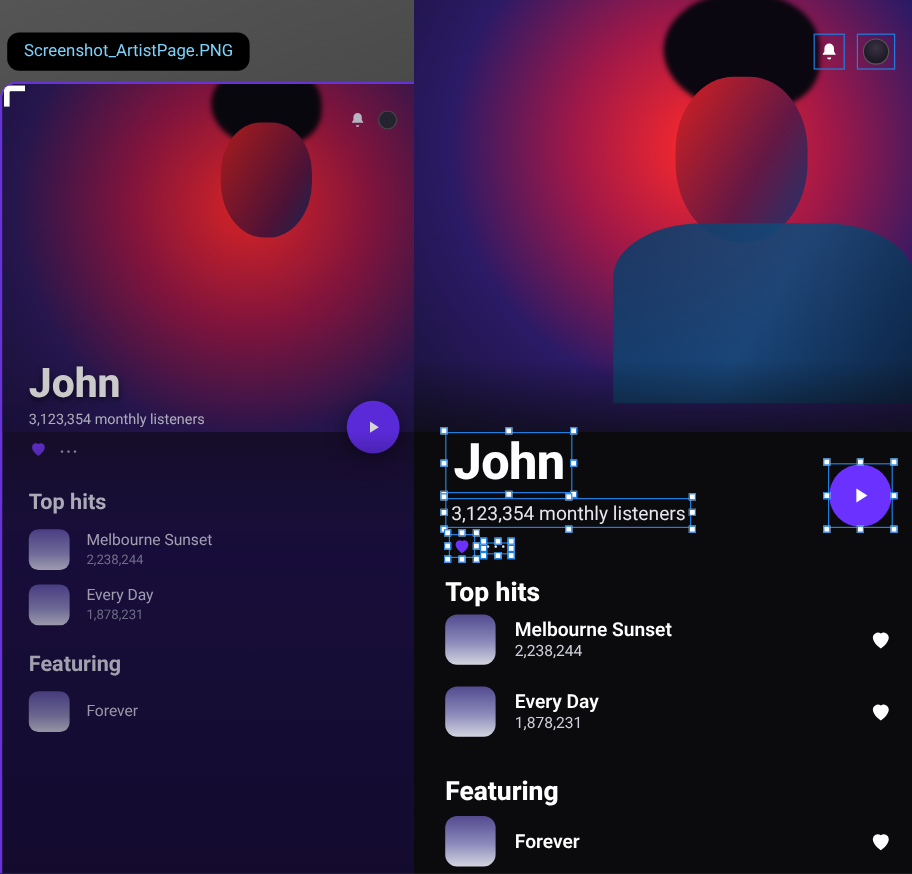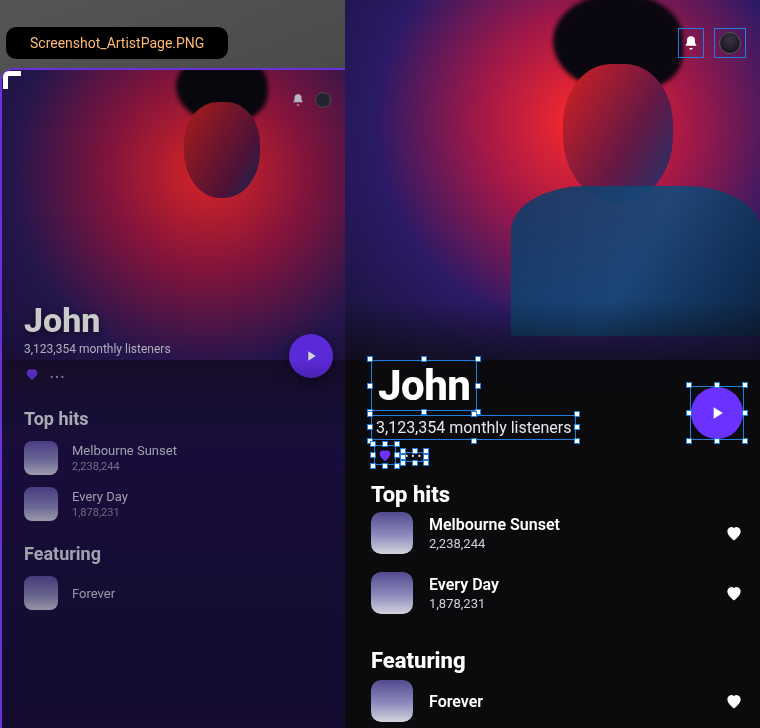--- a/index.html
+++ b/index.html
@@ -2,22 +2,22 @@
 <html><head>
 <meta charset="utf-8">
 <style>
   * { box-sizing: border-box; margin: 0; padding: 0; }
   html, body { width: 760px; height: 728px; overflow: hidden; font-family: -apple-system, "Segoe UI", Roboto, Arial, sans-serif; background:#2b2b2f; }
   .stage { position: relative; width:760px; height:728px; background: linear-gradient(160deg,#555 0%, #333 60%); }
 
   
   .chip {
     position:absolute; top:27px; left:6px;
-    background:#000; color:#fdba74; font-size:14px;
-    padding:8px 24px; border-radius:10px;
+    background:#000; color:#7dd3fc; font-size:14px;
+    padding:8px 14px; border-radius:10px;
   }
 
   
   .phone-left {
     position:absolute; left:0; top:68px; width:345px; height:660px;
     border:2px solid #7a3bff; border-bottom:none; border-right:none;
     border-top-left-radius:14px;
     background:#1a1030;
     overflow:hidden;
     filter: blur(0.5px) brightness(0.85);

